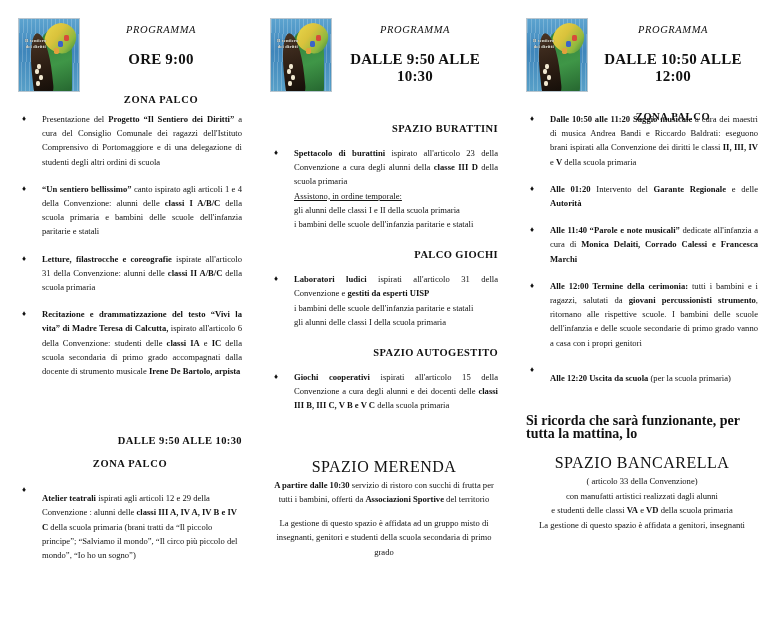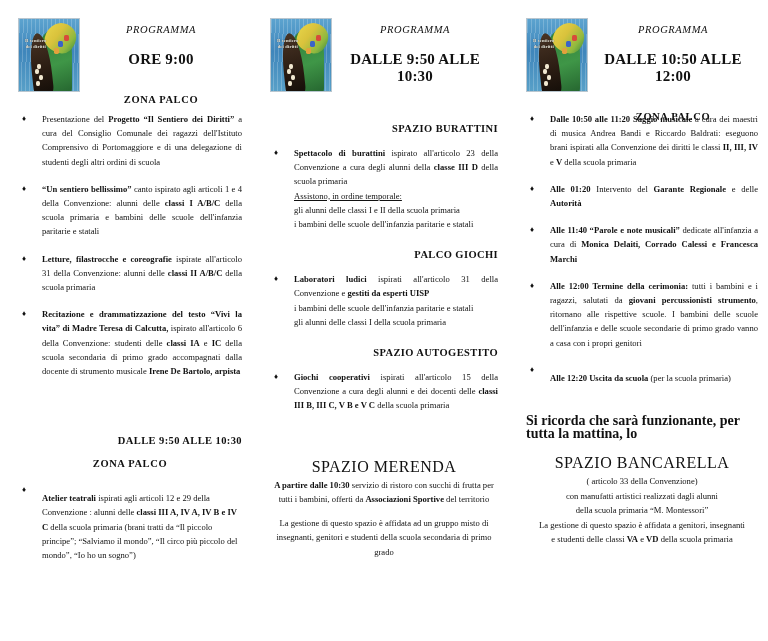--- a/index.html
+++ b/index.html
@@ -359,21 +359,20 @@
     <div class="gap-md"></div>
 
     <div class="note-line">Si ricorda che sarà funzionante, per tutta la mattina, lo</div>
 
     <div class="gap-md"></div>
 
     <div class="center-block">
       <div class="big">SPAZIO BANCARELLA</div>
       <div>( articolo 33 della Convenzione)</div>
       <div>con manufatti artistici realizzati dagli alunni</div>
-      <div>della scuola primaria  “M. Montessori”</div>
-      <div>La gestione di questo spazio è affidata a genitori, insegnanti</div>
       <div>
         <span>e studenti delle classi </span><b>VA</b><span> e </span><b>VD</b><span> della scuola primaria</span>
       </div>
+      <div>La gestione di questo spazio è affidata a genitori, insegnanti</div>
     </div>
   </div>
 
 </div>
 
 </body></html>

